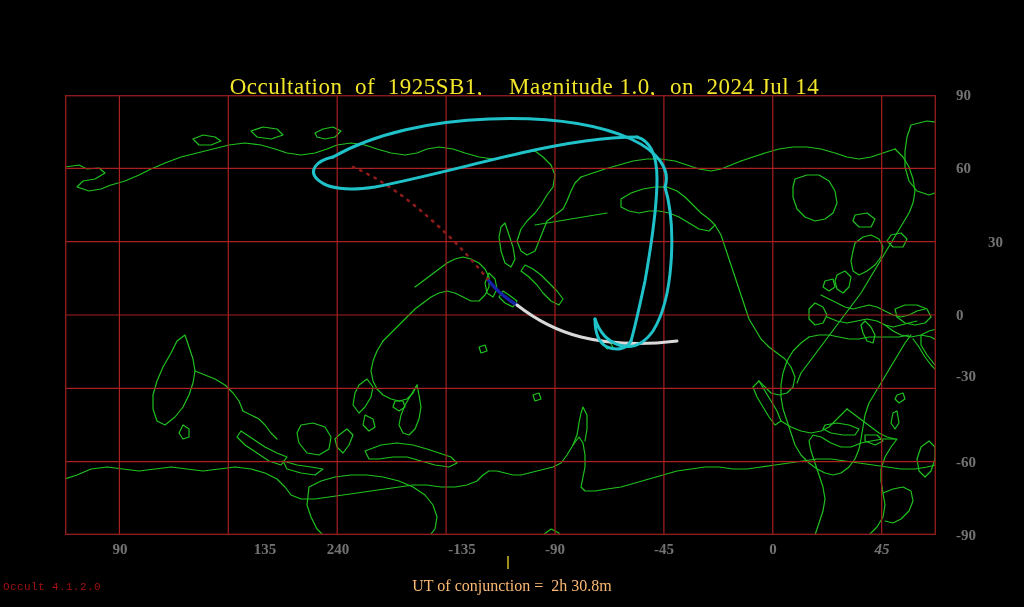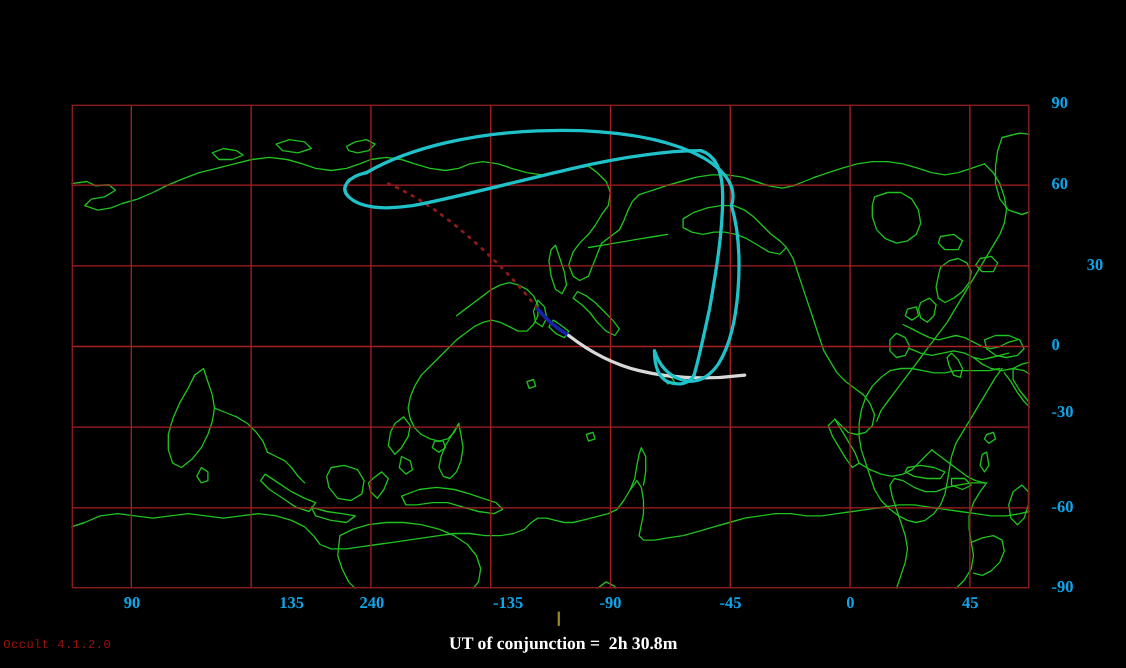--- a/index.html
+++ b/index.html
@@ -17,48 +17,51 @@
   }
   .title .seg{padding:0 2px;}
   .title .gap{display:inline-block;width:22px;}
 
   
   #mapwrap{position:absolute;left:65px;top:95px;width:871px;height:440px;}
   #mapsvg{display:block;width:871px;height:440px;background:#000;}
 
   
   .lat-label,.lon-label{
-    position:absolute;color:#0ea5e9;font-weight:bold;font-size:15px;
+    position:absolute;color:#737373;font-weight:bold;font-size:15px;
     font-family:"Liberation Serif",serif;white-space:nowrap;
   }
   .lat-label{left:956px;transform:translateY(-50%);}
   .lon-label{top:541px;transform:translateX(-50%);}
 
   
   .caption{
     position:absolute;left:0;top:577px;width:1024px;text-align:center;
-    color:#ffffff;font-weight:bold;font-size:16px;
+    color:#fdba74;font-weight:normal;font-size:16px;
     font-family:"Liberation Serif",serif;white-space:pre;
   }
   .center-tick{
     position:absolute;left:507px;top:556px;width:2px;height:13px;
     background:#9a8f1e;
   }
 
   
   .watermark{
     position:absolute;left:3px;top:581px;color:#a01010;font-size:11px;
     font-family:Liberation Mono, monospace;letter-spacing:.4px;white-space:nowrap;
   }
 </style>
 </head>
 <body>
 
 <div id="stage">
 
+  <div class="title">
+    <span class="seg">Occultation  of  1925SB1,</span><span class="gap"></span><span class="seg">Magnitude 1.0,</span><span class="gap" style="width:10px"></span><span class="seg">on  2024 Jul 14</span>
+  </div>
 
   <div id="mapwrap">
     <svg id="mapsvg" viewBox="0 0 871 440" preserveAspectRatio="none">
 
       <rect x="0" y="0" width="871" height="440" fill="#000"></rect>
 
       <g fill="none" stroke="#1fc21f" stroke-width="1.2" stroke-linejoin="round" stroke-linecap="round">
 
         <path d="M0,72 L14,70 22,74 34,73 40,78 30,84 18,86 12,92 24,96 36,94 46,90 60,86 74,80 86,74 100,68 116,62 132,58 148,54 164,50 180,48 196,50 210,54 222,58 236,60 250,58 262,54 272,50 286,48 300,50 312,54 326,58 340,60 352,58 362,54 374,52 388,54 400,58 414,62 428,64 442,62 456,58 470,56"></path>
         <path d="M250,38 258,34 268,32 276,36 270,42 260,44 252,42 Z"></path>
@@ -191,21 +194,21 @@
       <div class="lat-label" style="top: 535px;">-90</div>
     </div>
   <div id="lon-labels">
       <div class="lon-label" style="left: 120px;">90</div>
       <div class="lon-label" style="left: 229px; margin-left: 36px;">135</div>
       <div class="lon-label" style="left: 338px;">240</div>
       <div class="lon-label" style="left: 446px; margin-left: 16px;">-135</div>
       <div class="lon-label" style="left: 555px;">-90</div>
       <div class="lon-label" style="left: 664px; text-align: center;">-45</div>
       <div class="lon-label" style="left: 773px;">0</div>
-      <div class="lon-label" style="left: 882px;">45</div>
+      <div class="lon-label" style="left: 882px; font-style: italic;">45</div>
     </div>
 
   <div class="center-tick"></div>
   <div class="caption">UT of conjunction =  2h 30.8m</div>
 
   <div class="watermark">Occult 4.1.2.0</div>
 
 </div>
 
 </body></html>

